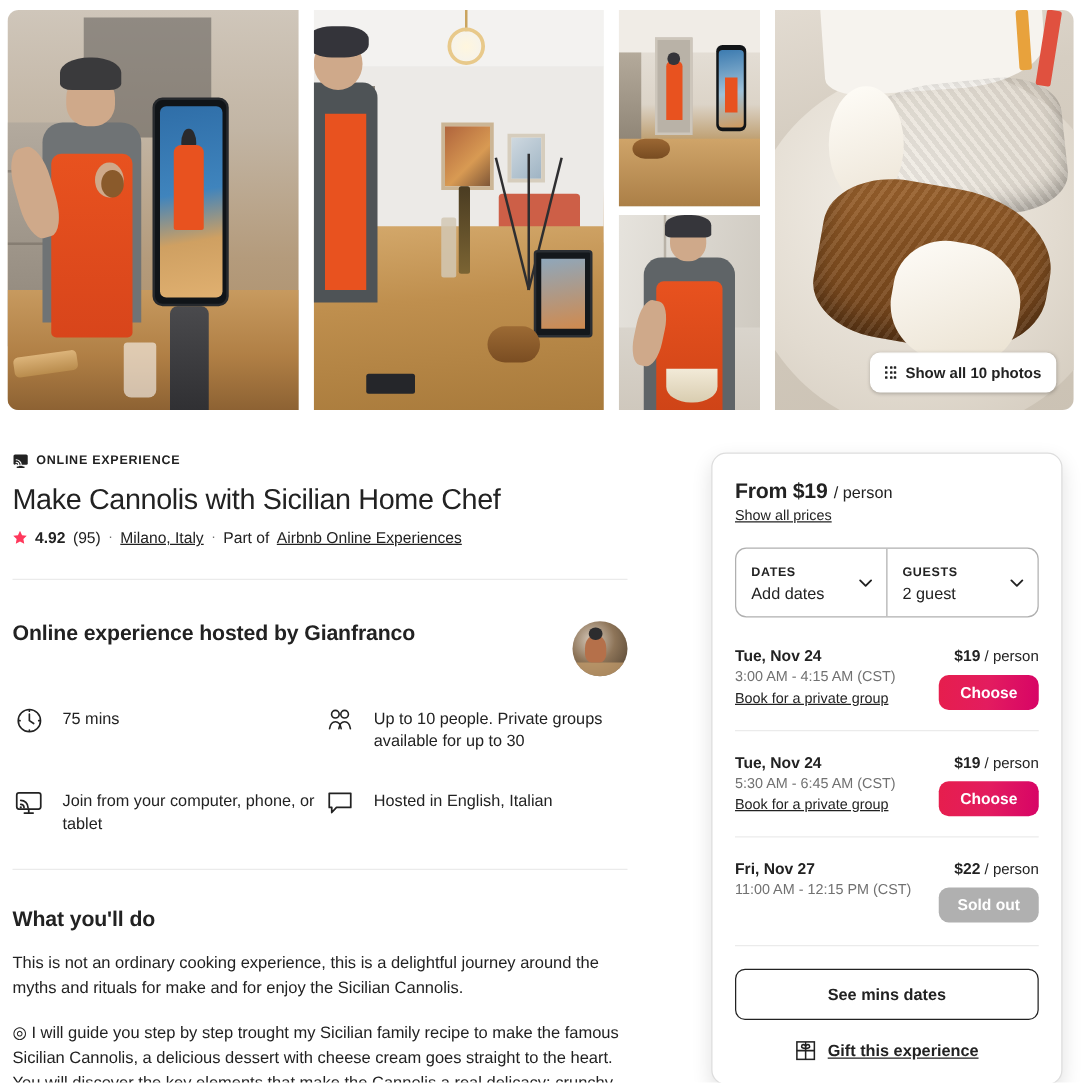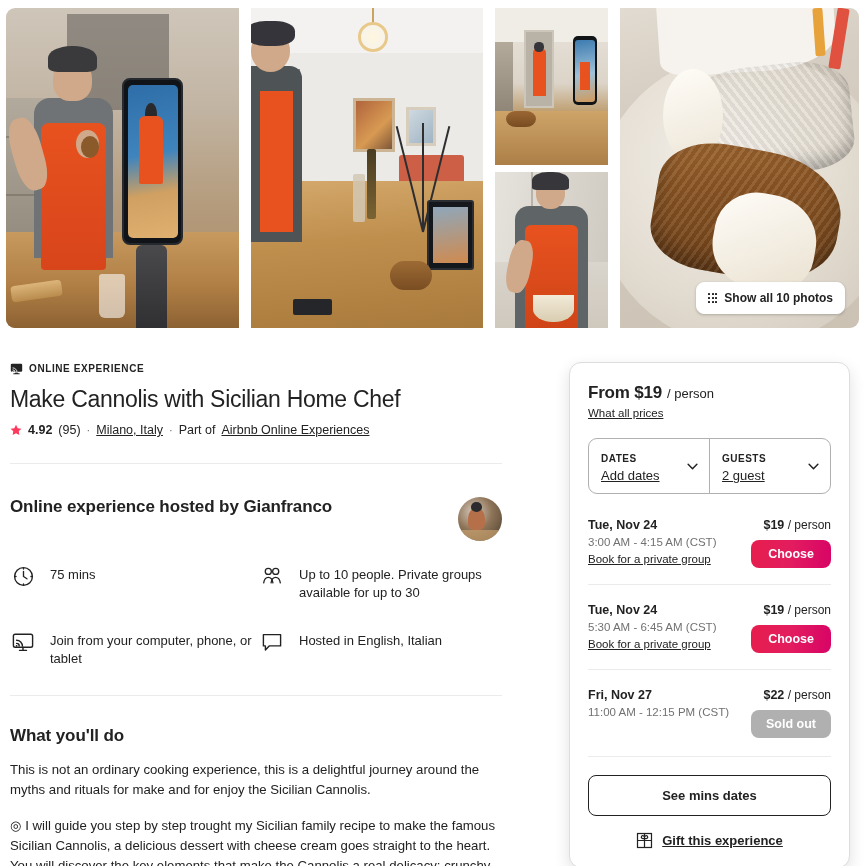--- a/index.html
+++ b/index.html
@@ -235,21 +235,21 @@
   }
   .price-line { display:flex; align-items:baseline; gap:5px; }
   .price-from { font-size:17px; font-weight:700; color:#222; letter-spacing:-.2px; }
   .price-per { font-size:13px; color:#222; }
   .show-prices { display:inline-block; margin-top:3px; font-size:11.5px; color:#222; text-decoration:underline; cursor:pointer; }
 
   .selector { margin-top:17px; display:flex; border:1px solid #b0b0b0; border-radius:9px; overflow:hidden; }
   .sel-cell { flex:1; padding:9px 11px 9px 12px; display:flex; align-items:center; justify-content:space-between; cursor:pointer; }
   .sel-cell + .sel-cell { border-left:1px solid #b0b0b0; }
   .sel-lab { font-size:10px; font-weight:700; letter-spacing:.5px; color:#222; text-transform:uppercase; }
-  .sel-val { font-size:13px; color:#222; margin-top:2px;text-decoration:underline; }
+  .sel-val { font-size:13px; color:#222; margin-top:2px; }
   .chev { width:11px; height:7px; flex:0 0 11px; }
 
   .slots { margin-top:6px; }
   .slot { padding:18px 0 16px 0; display:flex; justify-content:space-between; align-items:flex-start; }
   .slot + .slot { border-top:1px solid #ebebeb; }
   .slot-left { }
   .slot-date { font-size:12.5px; font-weight:700; color:#222; }
   .slot-time { font-size:11.5px; color:#717171; margin-top:4px; }
   .slot-private { display:inline-block; font-size:11.5px; color:#222; text-decoration:underline; margin-top:5px; cursor:pointer; }
   .slot-right { text-align:right; flex:0 0 auto; }
@@ -490,21 +490,21 @@
     <p class="body-p">This is not an ordinary cooking experience, this is a delightful journey around the myths and rituals for make and for enjoy the Sicilian Cannolis.</p>
     <p class="body-p">◎ I will guide you step by step trought my Sicilian family recipe to make the famous Sicilian Cannolis, a delicious dessert with cheese cream goes straight to the heart. You will discover the key elements that make the Cannolis a real delicacy: crunchy peel, milk cream and chocolate.</p>
   </div>
 
   <div class="card">
 
     <div class="price-line">
       <span class="price-from">From $19</span>
       <span class="price-per">/ person</span>
     </div>
-    <a class="show-prices" href="#">What all prices</a>
+    <a class="show-prices" href="#">Show all prices</a>
 
     <div class="selector">
       <div class="sel-cell">
         <span>
           <span class="sel-lab">DATES</span><br>
           <span class="sel-val">Add dates</span>
         </span>
         <svg class="chev" viewBox="0 0 12 8" fill="none" stroke="#222" stroke-width="1.7">
           <path d="M1 1.5L6 6.5L11 1.5" stroke-linecap="round" stroke-linejoin="round"></path>
         </svg>

